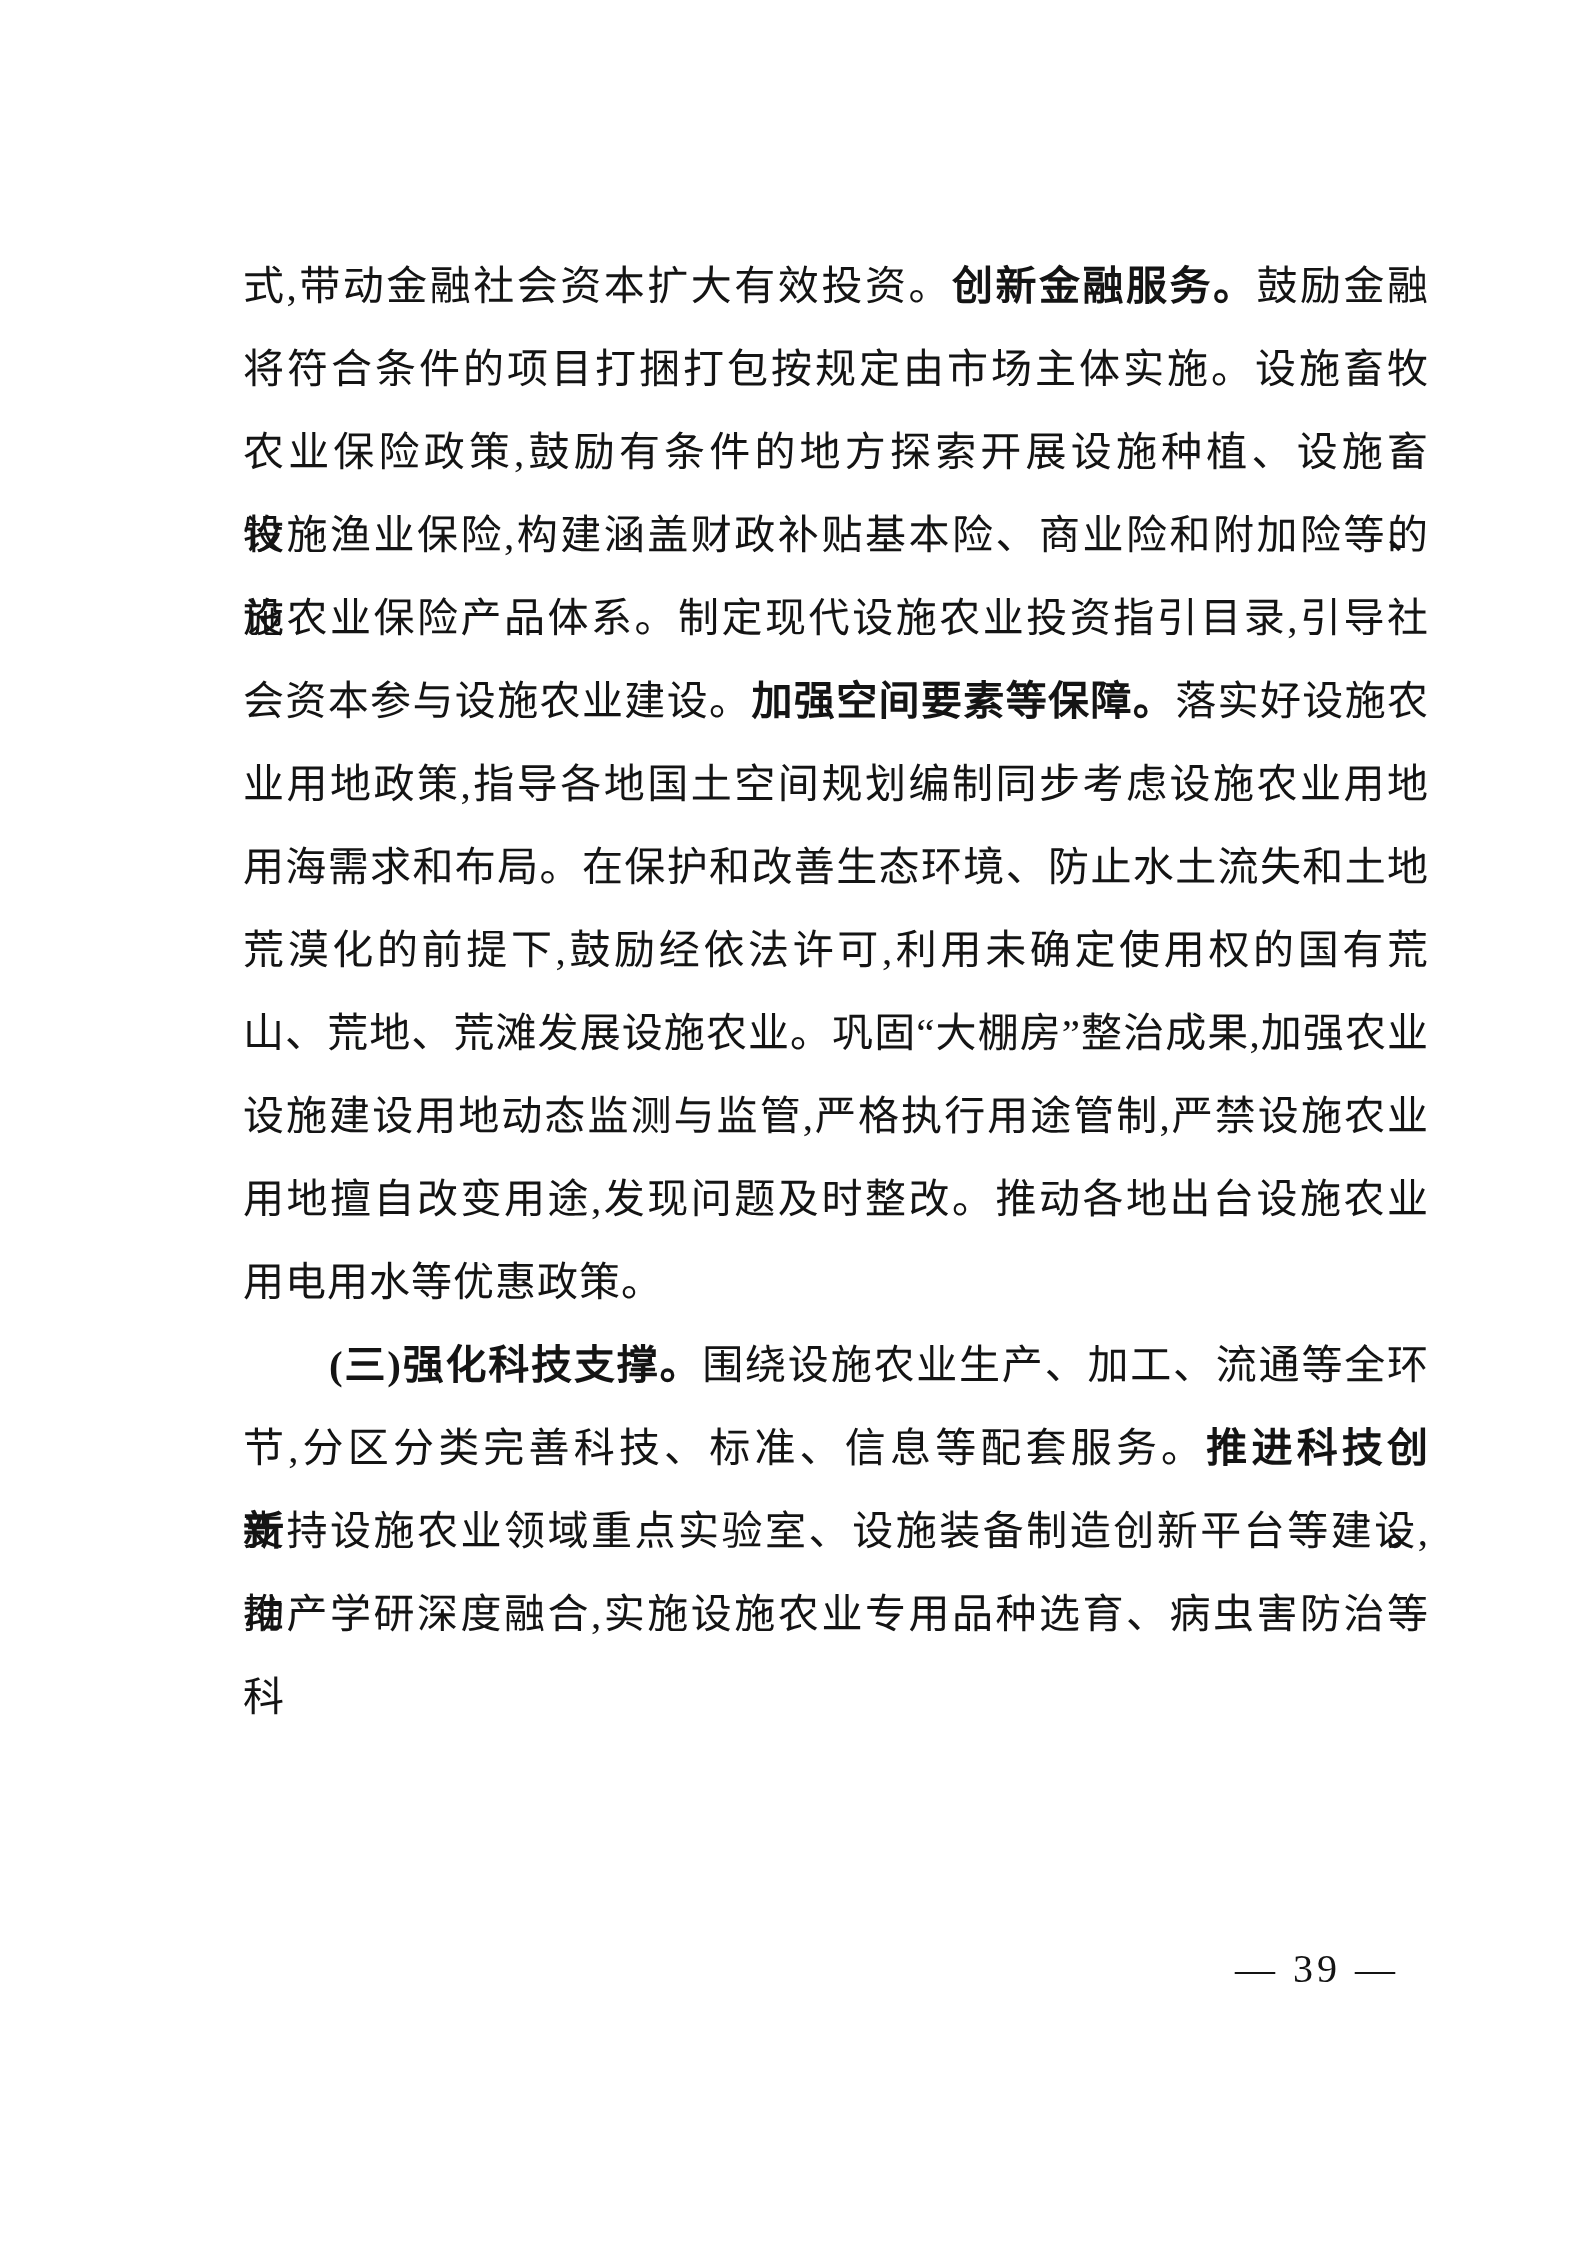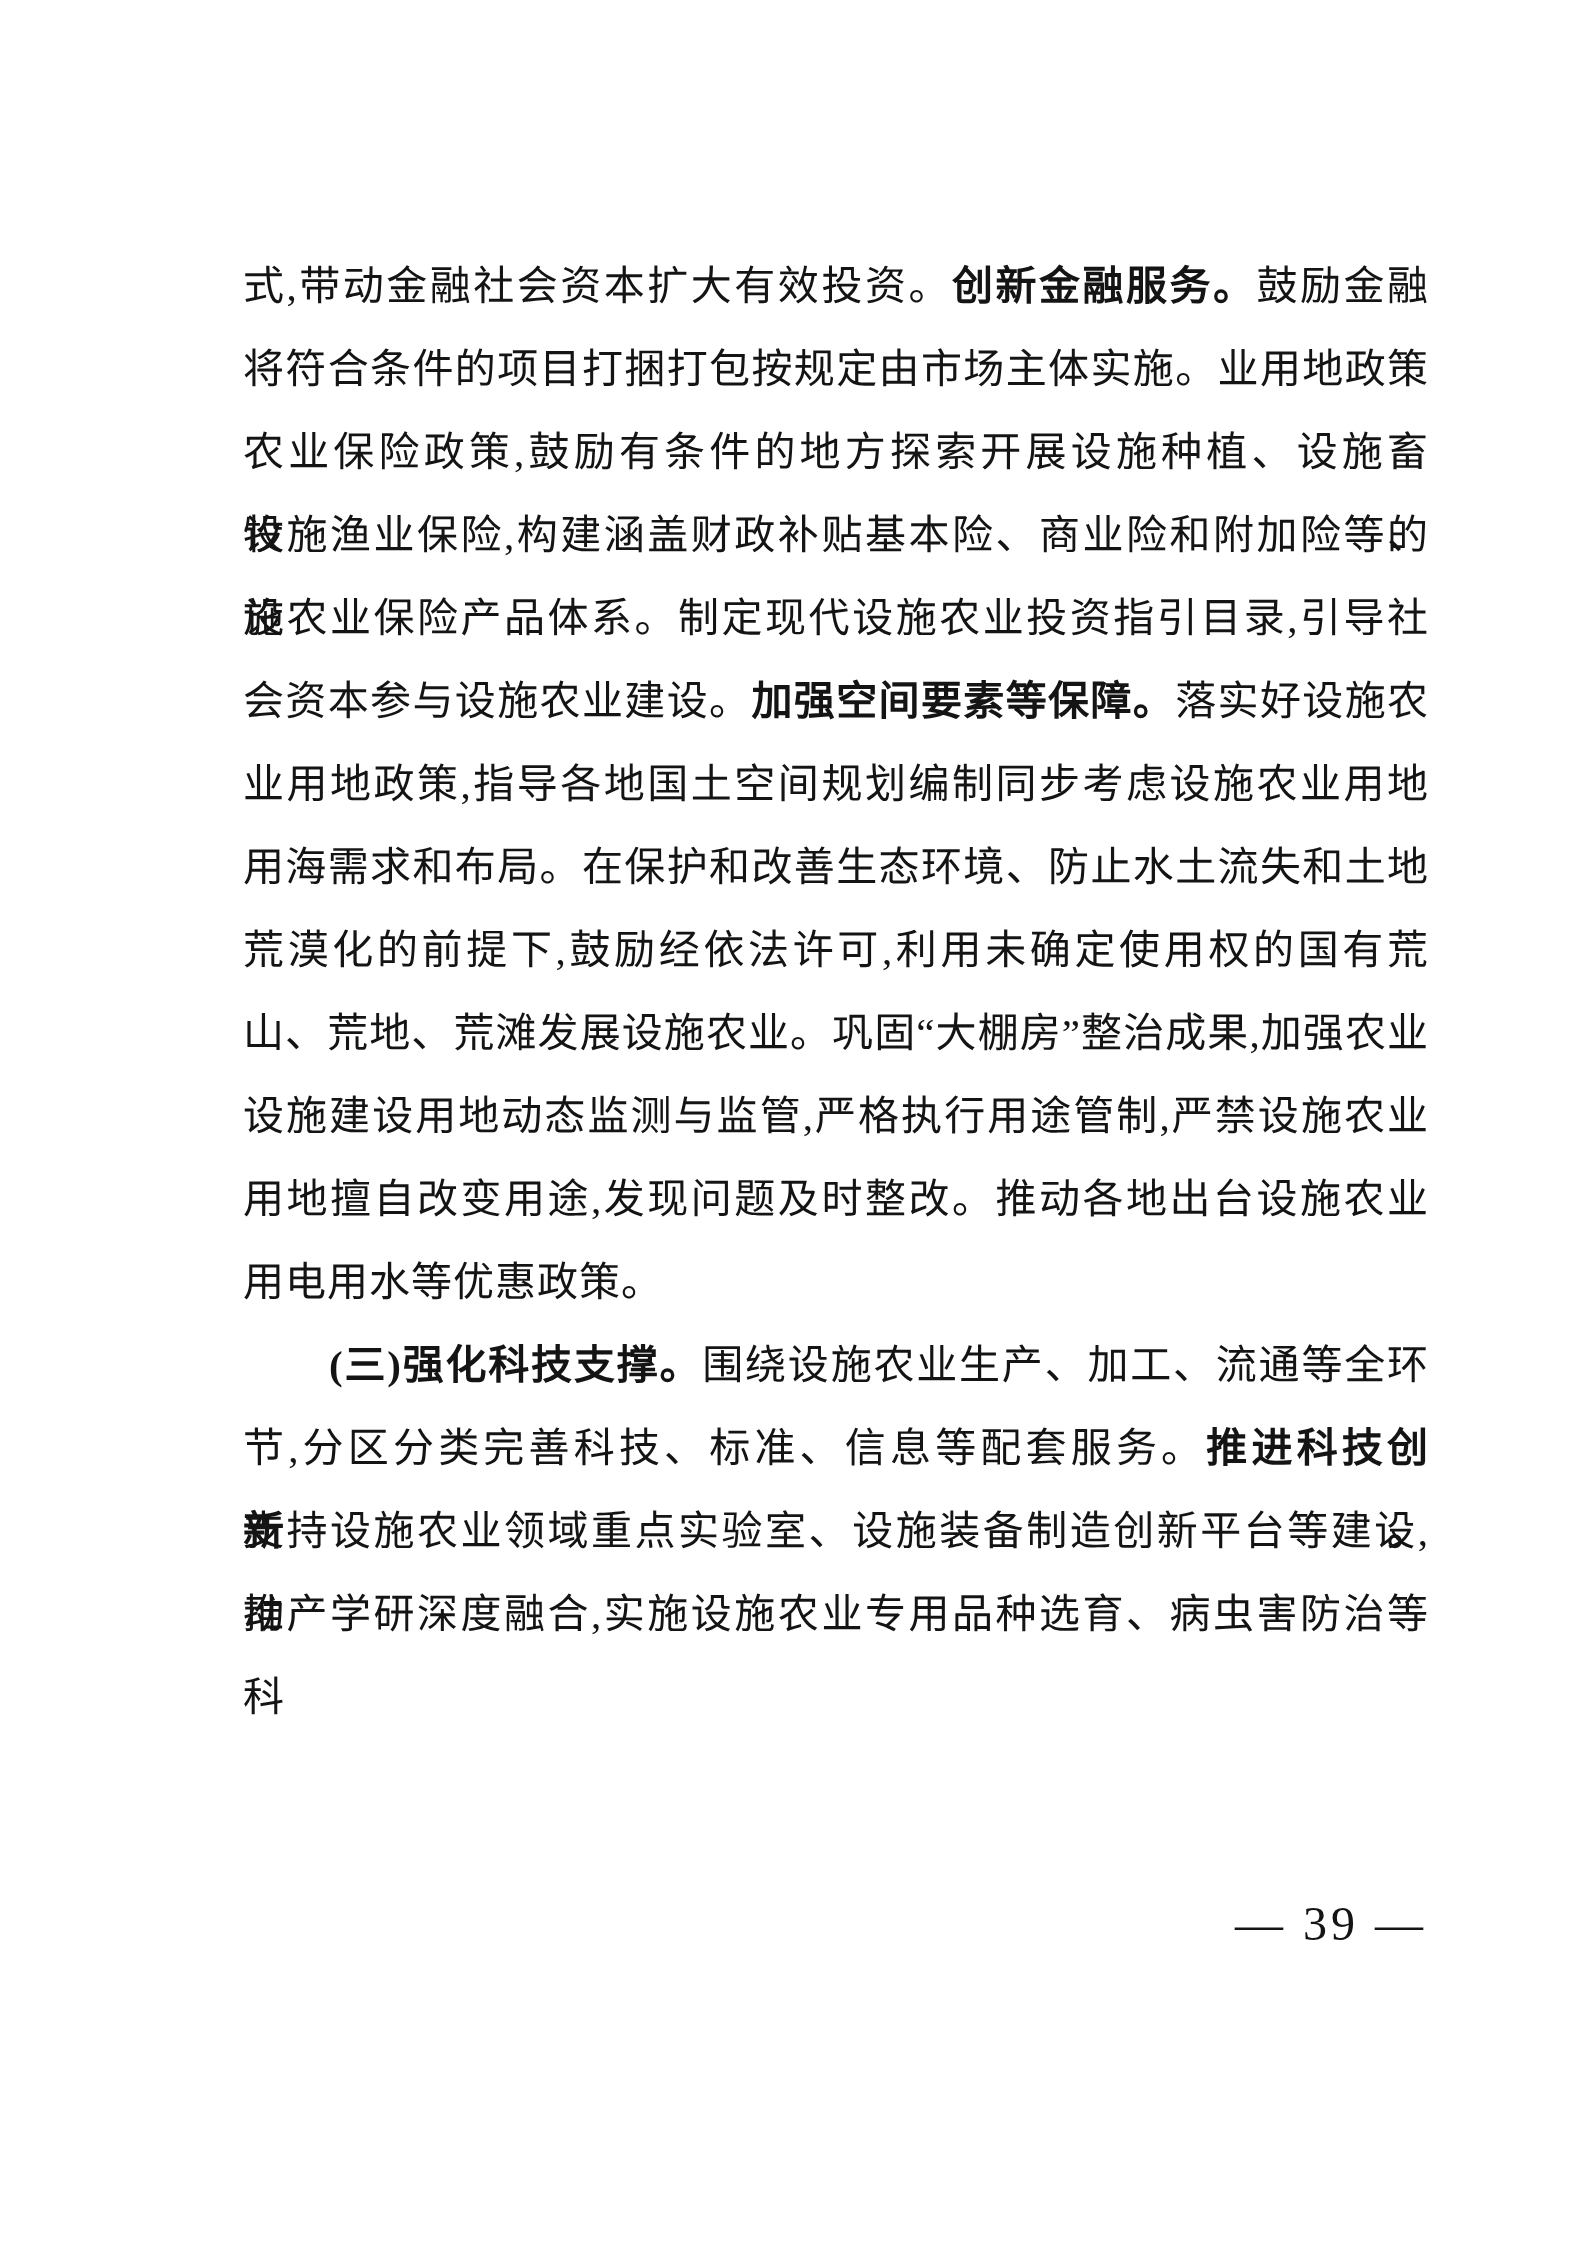--- a/index.html
+++ b/index.html
@@ -37,35 +37,35 @@
     text-align-last: left;
   }
   .line.indent {
     text-indent: 86px;
   }
   .run { font-weight: normal; }
   .run.bold { font-weight: bold; }
   .page-number {
     position: absolute;
     left: 1192px;
-    top: 1904px;
-    font-size: 48px;
+    top: 1949px;
+    font-size: 40px;
     line-height: 40px;
     letter-spacing: 4px;
     color: #141414;
     white-space: nowrap;
   }
 </style>
 </head>
 <body>
 
 <div class="page">
   <div class="text-block" id="doc-body">
       <div class="line"><span class="run">式,带动金融社会资本扩大有效投资。</span><span class="run bold">创新金融服务。</span><span class="run">鼓励金融</span></div>
-      <div class="line"><span class="run">将符合条件的项目打捆打包按规定由市场主体实施。业用地政策</span></div>
+      <div class="line"><span class="run">将符合条件的项目打捆打包按规定由市场主体实施。设施畜牧</span></div>
       <div class="line"><span class="run">农业保险政策,鼓励有条件的地方探索开展设施种植、设施畜牧、</span></div>
       <div class="line"><span class="run">设施渔业保险,构建涵盖财政补贴基本险、商业险和附加险等的设</span></div>
       <div class="line"><span class="run">施农业保险产品体系。制定现代设施农业投资指引目录,引导社</span></div>
       <div class="line"><span class="run">会资本参与设施农业建设。</span><span class="run bold">加强空间要素等保障。</span><span class="run">落实好设施农</span></div>
       <div class="line"><span class="run">业用地政策,指导各地国土空间规划编制同步考虑设施农业用地</span></div>
       <div class="line"><span class="run">用海需求和布局。在保护和改善生态环境、防止水土流失和土地</span></div>
       <div class="line"><span class="run">荒漠化的前提下,鼓励经依法许可,利用未确定使用权的国有荒</span></div>
       <div class="line"><span class="run">山、荒地、荒滩发展设施农业。巩固“大棚房”整治成果,加强农业</span></div>
       <div class="line"><span class="run">设施建设用地动态监测与监管,严格执行用途管制,严禁设施农业</span></div>
       <div class="line"><span class="run">用地擅自改变用途,发现问题及时整改。推动各地出台设施农业</span></div>

